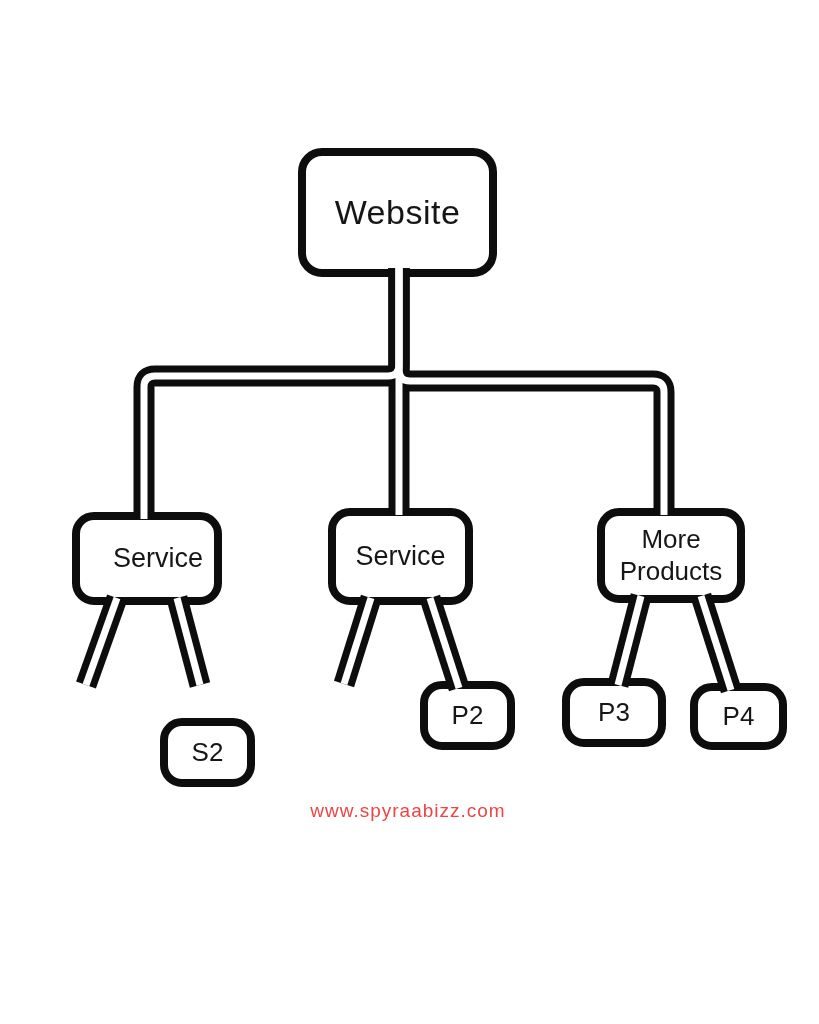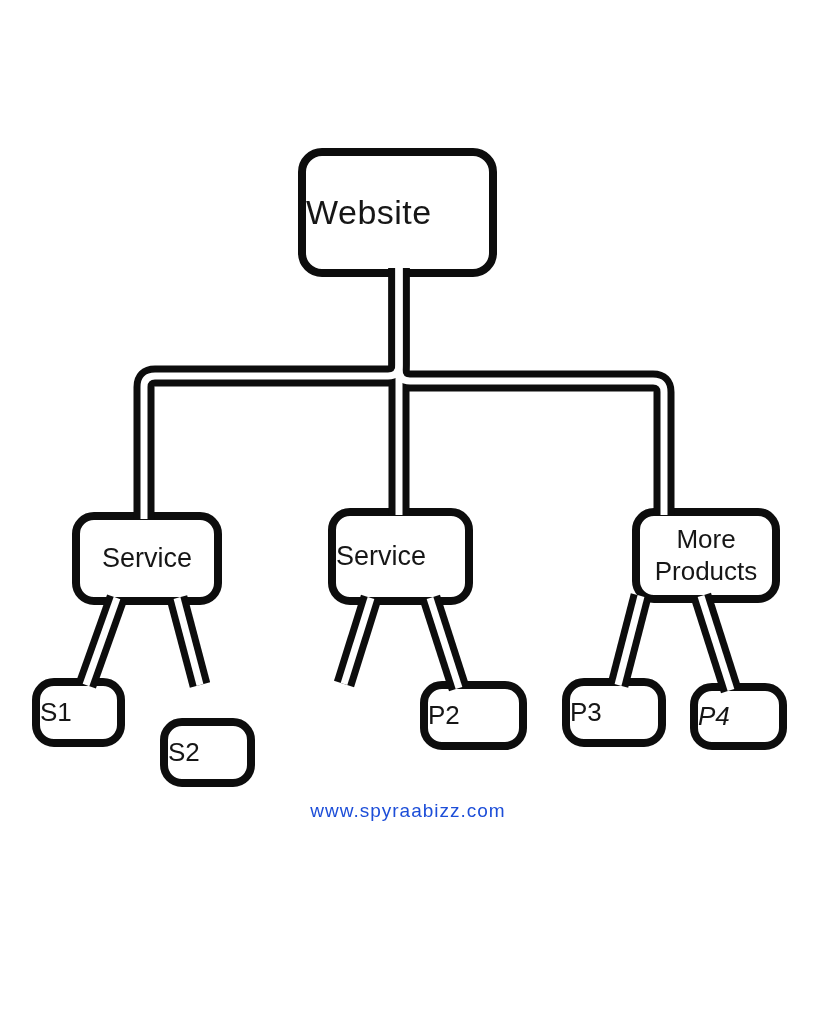--- a/index.html
+++ b/index.html
@@ -19,67 +19,67 @@
     background:var(--bg);
     overflow:hidden;
   }
   .node{
     position:absolute;
     box-sizing:border-box;
     background:var(--bg);
     border:8px solid var(--line);
     display:flex;
     align-items:center;
-    justify-content:flex-start;
+    justify-content:center;
     text-align:center;
     color:var(--text);
     z-index:1;
     line-height:1.22;
   }
   .node span{display:block;}
   .node-root{
     left:298px; top:148px; width:199px; height:129px;
     border-radius:24px; font-size:34px; letter-spacing:0.5px;
   }
   .node-mid{
     border-radius:22px; font-size:27px;
   }
   .node-service  {left:72px;  top:512px; width:150px; height:93px;padding-left:22px;}
   .node-products {left:328px; top:508px; width:145px; height:97px;}
-  .node-more     {left:597px; top:508px; width:148px; height:95px; font-size:26px;margin-left:35px;}
+  .node-more     {left:597px; top:508px; width:148px; height:95px; font-size:26px;}
   .node-leaf{
     border-radius:22px; font-size:26px;
   }
   .node-s1{left:32px;  top:678px; width:93px; height:69px;}
   .node-s2{left:160px; top:718px; width:95px; height:69px;}
   .node-p1{left:290px; top:677px; width:93px; height:68px;}
-  .node-p2{left:420px; top:681px; width:107px; height:69px;}
+  .node-p2{left:420px; top:681px; width:95px; height:69px;}
   .node-p3{left:562px; top:678px; width:104px; height:69px;}
-  .node-p4{left:690px; top:683px; width:97px; height:67px;font-style:italic;}
+  .node-p4{left:690px; top:683px; width:97px; height:67px;}
   svg.connectors{
     position:absolute;
     left:0; top:0;
     z-index:2;
     pointer-events:none;
   }
   svg.connectors path{
     fill:none;
     stroke-linecap:butt;
     stroke-linejoin:round;
   }
   .edge-black path{ stroke:var(--line); stroke-width:21px; }
   .edge-white path{ stroke:var(--bg);   stroke-width:7px;  }
   .watermark{
     position:absolute;
     left:0; right:3px;
     top:800px;
     text-align:center;
     font-size:19px;
     letter-spacing:1px;
-    color:#1d4ed8;
+    color:#ef4444;
     z-index:1;
   }
 </style>
 </head>
 <body>
 
 <div class="canvas">
 
   <div class="node node-root">
     <span>Website</span>
@@ -90,23 +90,20 @@
   </div>
 
   <div class="node node-mid node-products">
     <span>Service</span>
   </div>
 
   <div class="node node-mid node-more">
     <span>More Products</span>
   </div>
 
-  <div class="node node-leaf node-s1">
-    <span>S1</span>
-  </div>
   <div class="node node-leaf node-s2">
     <span>S2</span>
   </div>
   <div class="node node-leaf node-p2">
     <span>P2</span>
   </div>
   <div class="node node-leaf node-p3">
     <span>P3</span>
   </div>
   <div class="node node-leaf node-p4">

